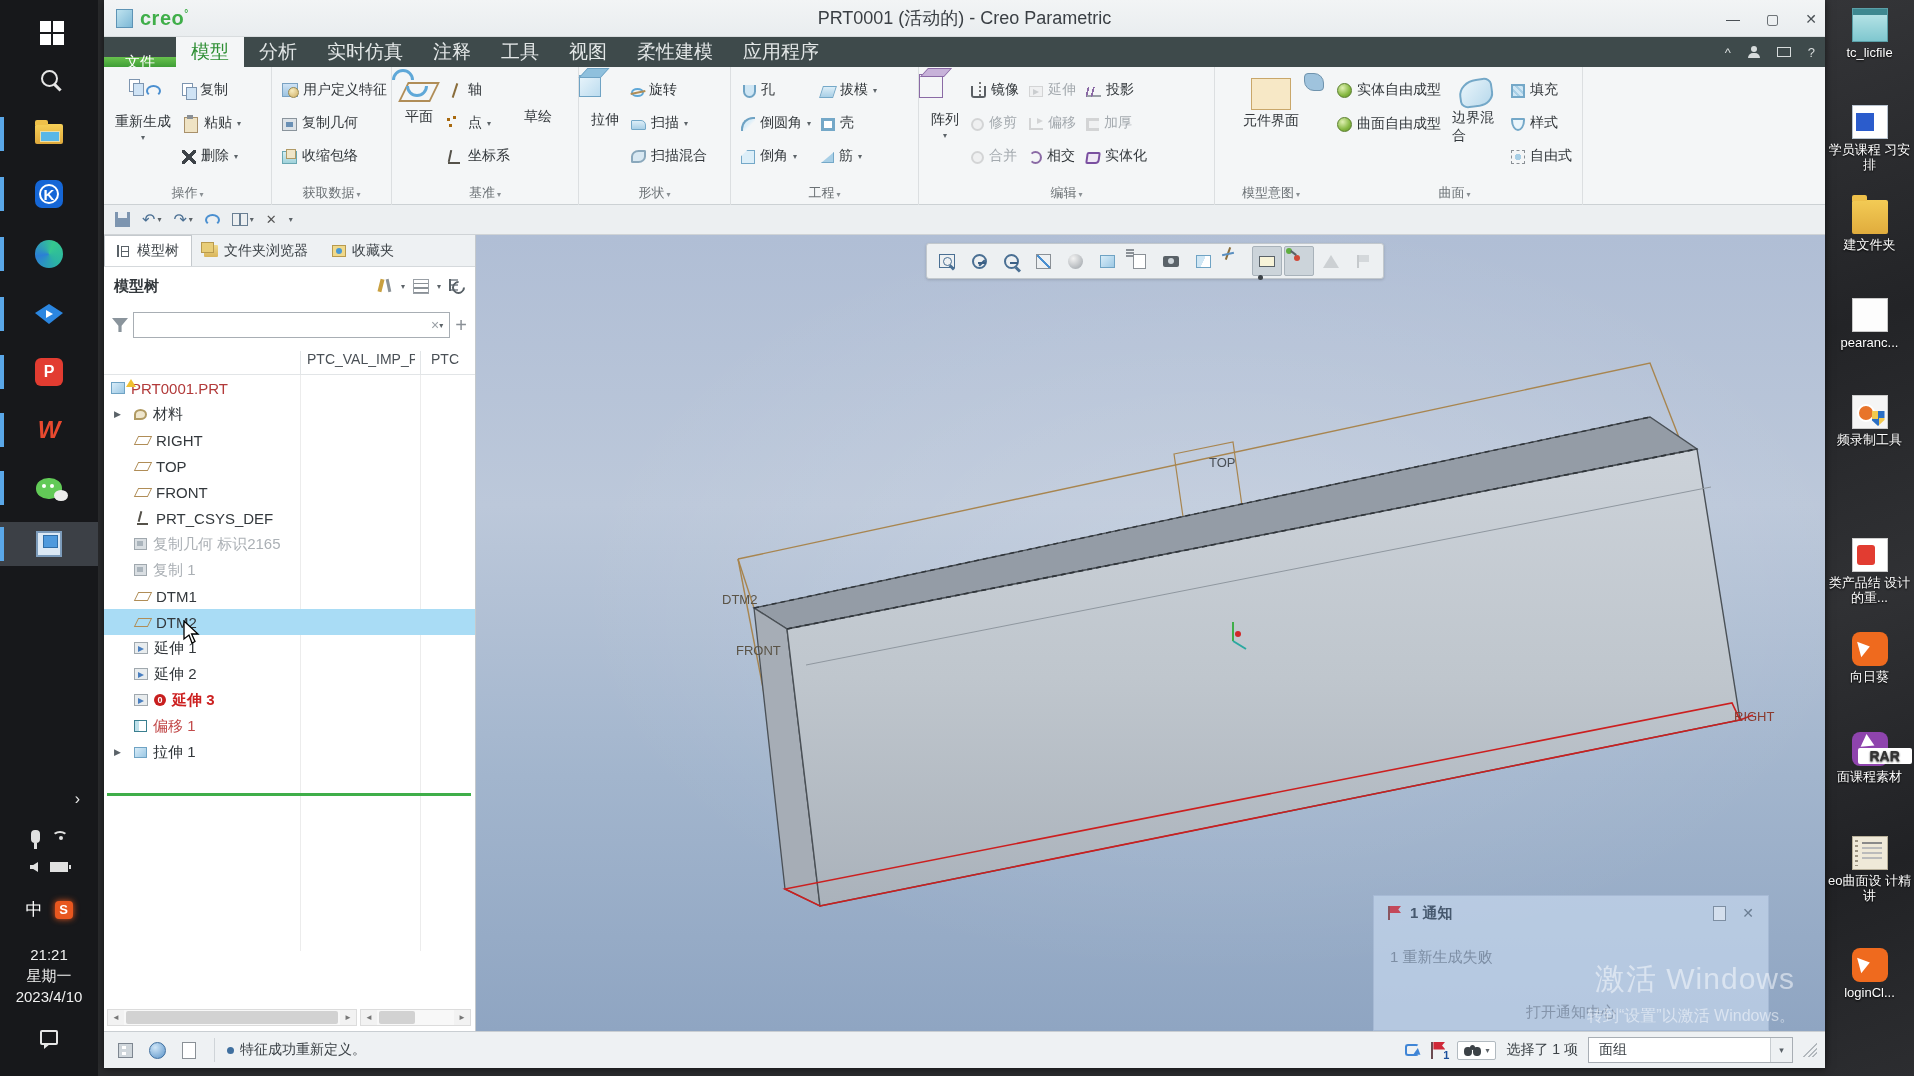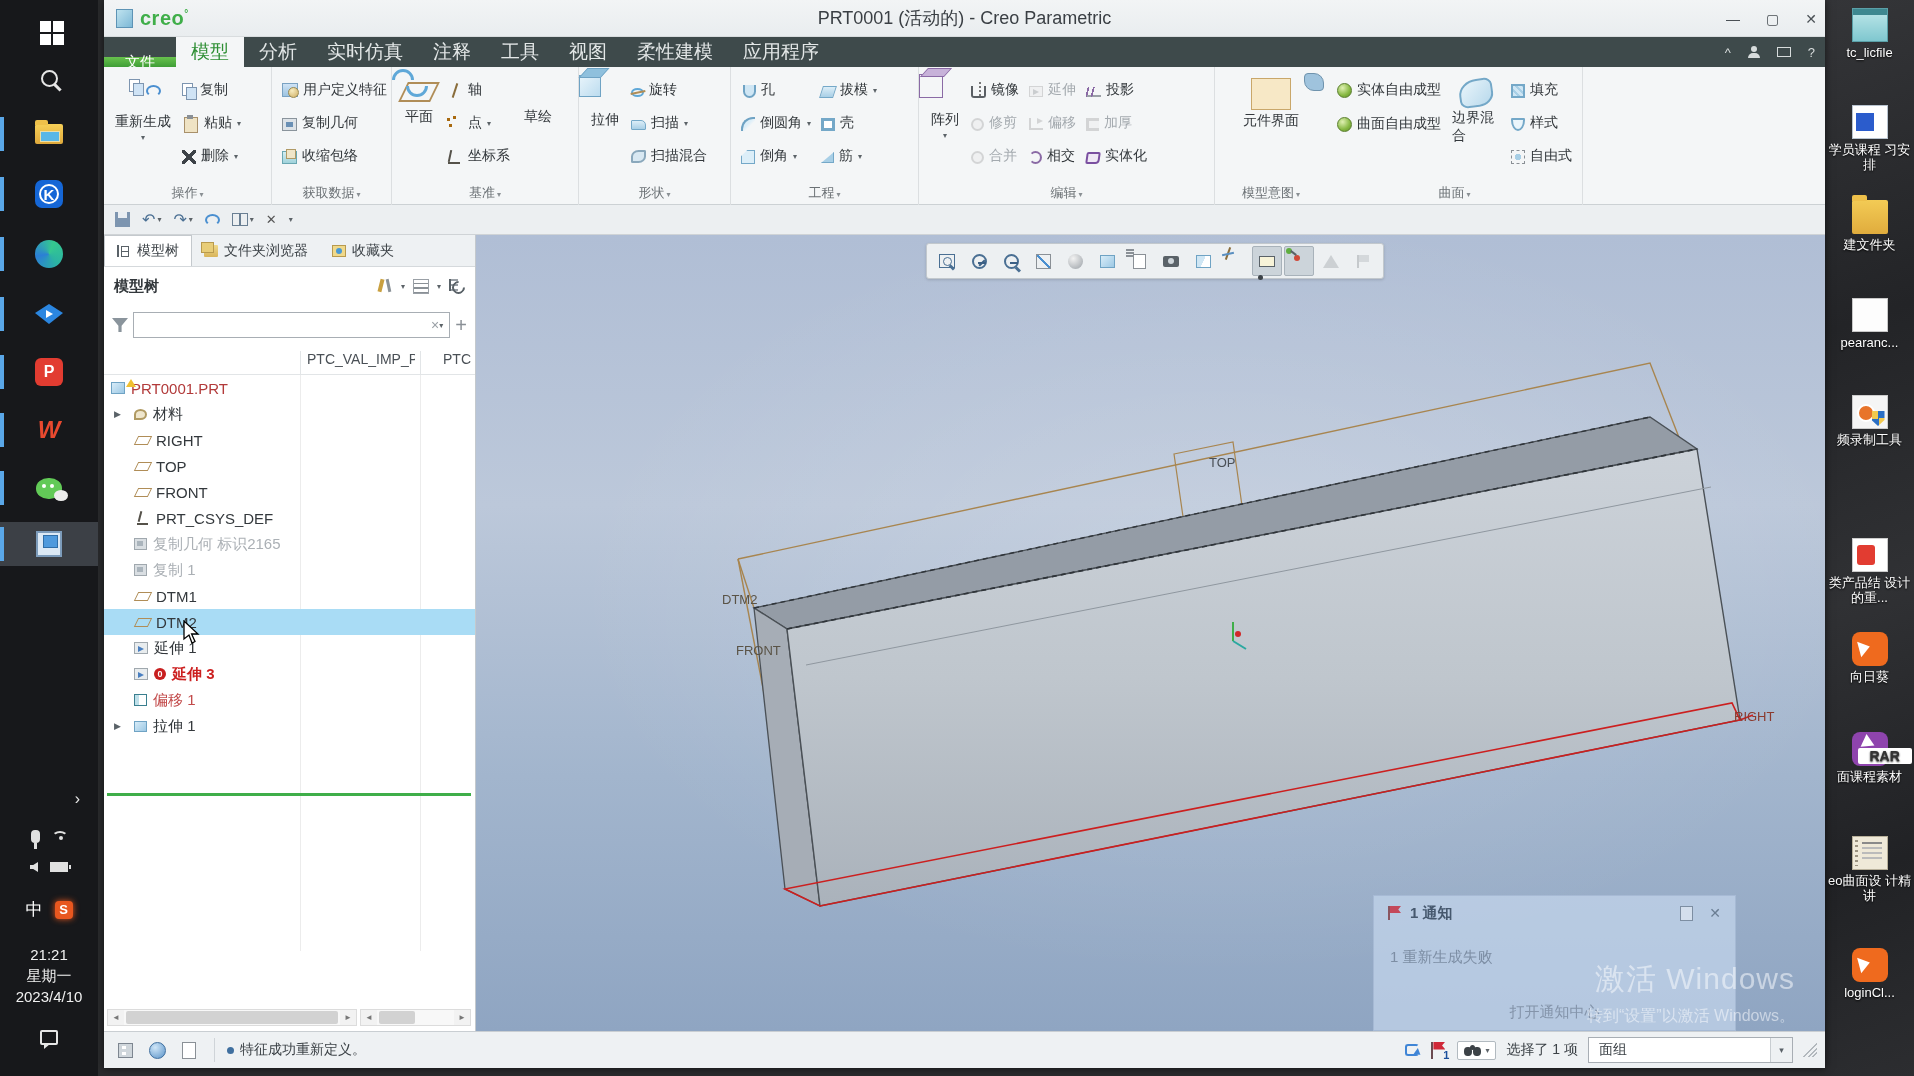--- a/index.html
+++ b/index.html
@@ -194,21 +194,21 @@
 .h-filter::before{content:"";position:absolute;left:0;top:1px;width:7px;height:12px;border-left:2px solid #5a6268;background:repeating-linear-gradient(#9aa0a6 0 2px,transparent 2px 5px);}
 .h-filter::after{content:"";position:absolute;right:0;bottom:0;width:9px;height:9px;border-radius:50%;border:2px solid #5a6268;border-top-color:transparent;transform:rotate(45deg);}
 .nfilter{position:absolute;left:0;top:70px;right:0;height:40px;display:flex;align-items:center;gap:5px;padding:0 8px;}
 .funnel{width:16px;height:14px;background:#8a949c;clip-path:polygon(0 0,100% 0,60% 55%,60% 100%,40% 100%,40% 55%);}
 .nsearch{flex:1;height:26px;border:1px solid #a8aeb4;background:#fff;display:flex;align-items:center;padding:0 6px;}
 .nsearch input{flex:1;border:none;outline:none;font-size:13px;background:transparent;}
 .nclear{color:#9aa0a6;font-size:14px;cursor:pointer;}
 .nplus{color:#8a9096;font-size:20px;cursor:pointer;line-height:1;}
 .ncols{position:absolute;left:0;top:110px;right:0;height:30px;border-bottom:1px solid #e2e5e7;font-size:14px;color:#4a5056;}
 .ncols .c1{position:absolute;left:196px;top:6px;width:115px;overflow:hidden;white-space:nowrap;border-left:1px solid #e2e5e7;padding-left:6px;height:24px;}
-.ncols .c2{position:absolute;left:316px;top:6px;border-left:1px solid #e2e5e7;padding-left:22px;height:24px;}
+.ncols .c2{position:absolute;left:316px;top:6px;border-left:1px solid #e2e5e7;padding-left:10px;height:24px;}
 .vline{position:absolute;left:196px;top:140px;bottom:80px;width:1px;background:#ececec;}
 .vline2{position:absolute;left:316px;top:140px;bottom:80px;width:1px;background:#ececec;}
 #tree{position:absolute;left:0;top:140px;right:0;}
 .trow{position:relative;height:26px;display:flex;align-items:center;gap:6px;font-size:15px;color:#33383c;padding-left:30px;cursor:pointer;white-space:nowrap;}
 .trow .exp{position:absolute;left:10px;font-size:9px;color:#5a6268;}
 .trow.sel{background:#a9dcf5;}
 .t-red{color:#b23a3a;}
 .t-dis{color:#abb0b5;}
 .t-err{color:#cc2020;font-weight:bold;}
 .t-mod{color:#c24a4a;}
@@ -258,21 +258,21 @@
 .v-datum::after{content:"";position:absolute;left:2px;top:7px;width:12px;height:2px;background:#5a8fc0;transform:rotate(-12deg);}
 .v-ann{width:16px;height:11px;border:1.5px solid #5a6268;background:#f7f3d8;}
 .v-ann::after{content:"";position:absolute;left:5px;bottom:-5px;width:5px;height:5px;border-radius:50%;background:#3c4247;}
 .v-spin{width:16px;height:14px;}
 .v-spin::before{content:"";position:absolute;left:1px;top:1px;width:6px;height:6px;border-radius:50%;background:#5fae3f;box-shadow:8px 7px 0 #d04838;}
 .v-spin::after{content:"";position:absolute;left:5px;top:5px;width:7px;height:2px;background:#5a6268;transform:rotate(38deg);}
 .v-tri{width:0;height:0;border-left:8px solid transparent;border-right:8px solid transparent;border-bottom:13px solid #9aa0a6;}
 .v-flag2{width:12px;height:13px;border-left:2px solid #8a9096;position:relative;}
 .v-flag2::after{content:"";position:absolute;left:0;top:0;width:10px;height:7px;background:#b0b6bb;}
 
-#notif{position:absolute;left:897px;top:660px;width:363px;height:136px;background:rgba(196,213,235,.72);border:1px solid rgba(150,170,200,.5);z-index:5;}
+#notif{position:absolute;left:897px;top:660px;width:396px;height:136px;background:rgba(196,213,235,.72);border:1px solid rgba(150,170,200,.5);z-index:5;}
 #notif .nf-head{position:absolute;left:0;top:0;right:0;height:34px;display:flex;align-items:center;gap:10px;padding:0 14px;color:#46586e;font-size:15px;font-weight:bold;}
 .nf-flag{width:12px;height:14px;border-left:2px solid #8a5560;position:relative;}
 .nf-flag::after{content:"";position:absolute;left:0;top:0;width:11px;height:7px;background:#c4485a;clip-path:polygon(0 0,100% 0,75% 50%,100% 100%,0 100%);}
 .nf-tools{margin-left:auto;display:flex;gap:16px;align-items:center;color:#6a7d92;font-size:14px;font-weight:normal;}
 .nf-doc{width:13px;height:15px;border:1.5px solid #7d8ea2;background:rgba(255,255,255,.4);}
 #notif .nf-body{position:absolute;left:16px;top:52px;color:#7d8ea4;font-size:15px;}
 #notif .nf-link{position:absolute;left:0;right:0;bottom:8px;text-align:center;color:#8494aa;font-size:15px;cursor:pointer;}
 #wmark{position:absolute;right:30px;top:724px;text-align:right;z-index:6;pointer-events:none;color:rgba(248,250,253,.55);}
 #wmark .w1{font-size:30px;letter-spacing:1px;}
 #wmark .w2{font-size:16px;margin-top:6px;}
@@ -800,20 +800,24 @@
               <span>DTM1</span>
             </div>
           <div class="trow sel">
               <span class="ti ti-plane"></span>
               <span>DTM2</span>
             </div>
           <div class="trow">
               <span class="ti ti-ext"></span>
               <span>延伸 1</span>
             </div>
+          <div class="trow">
+              <span class="ti ti-ext"></span>
+              <span>延伸 2</span>
+            </div>
           <div class="trow t-err">
               <span class="ti ti-ext"></span>
               <span class="errbadge">0</span>
               <span>延伸 3</span>
             </div>
           <div class="trow t-mod">
               <span class="ti ti-offset"></span>
               <span>偏移 1</span>
             </div>
           <div class="trow">

